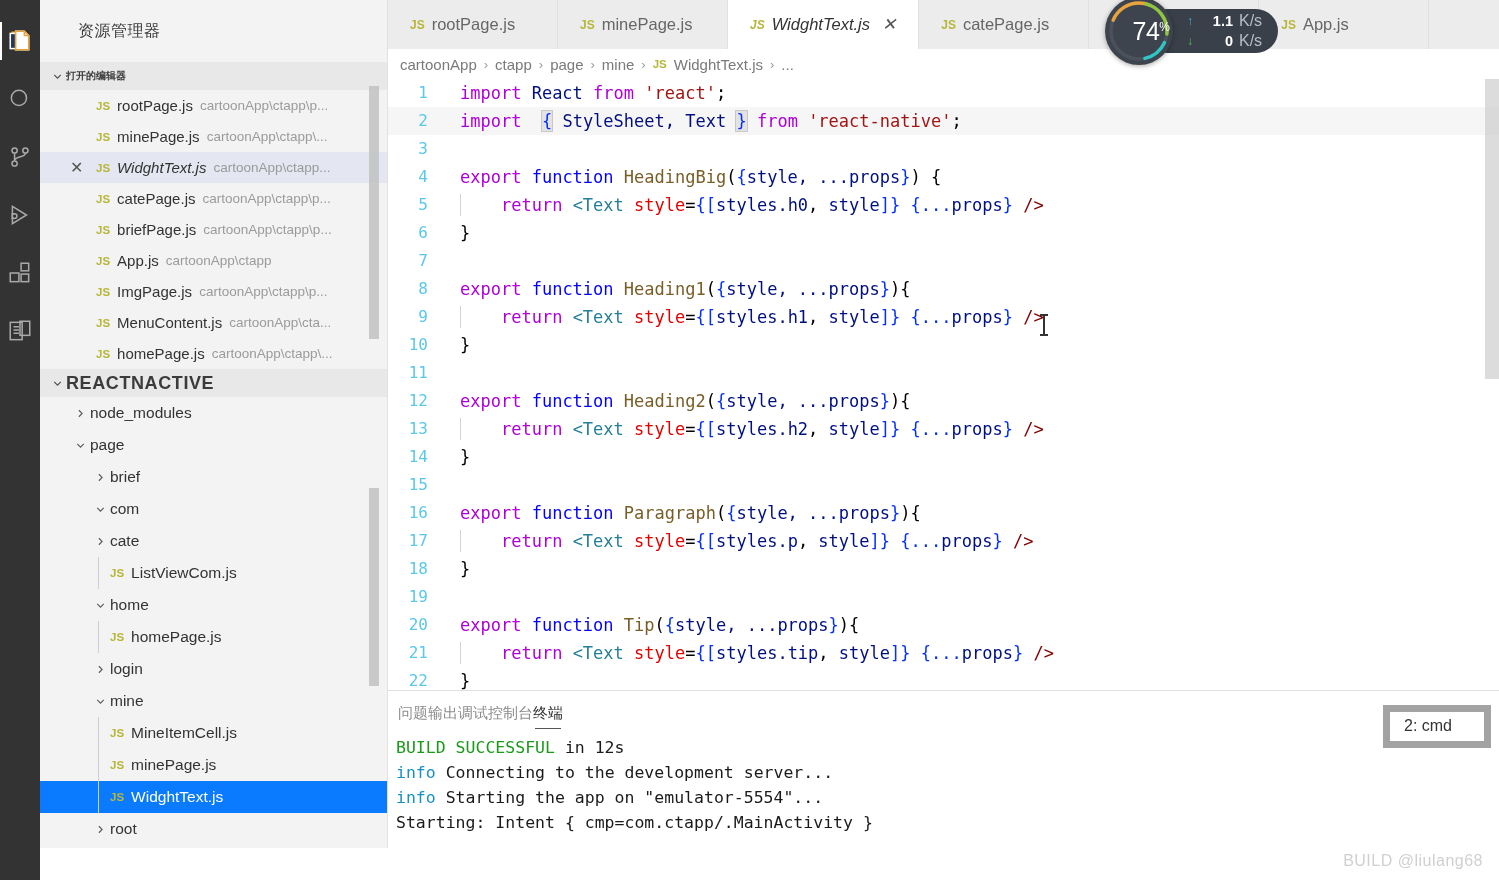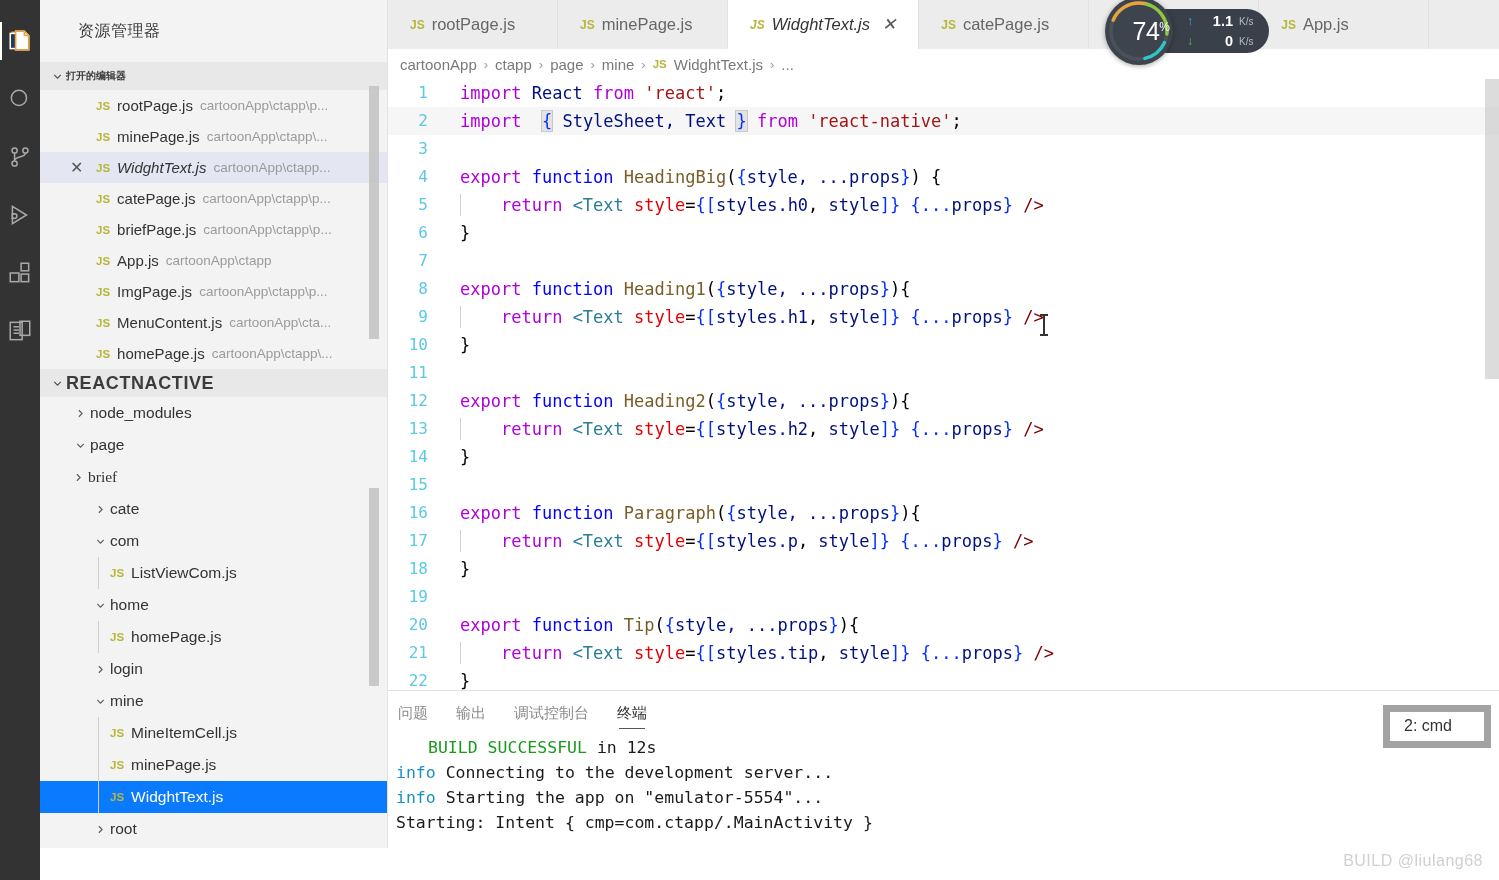--- a/index.html
+++ b/index.html
@@ -169,21 +169,21 @@
     position:absolute; right:0; top:0; width:14px; background:transparent;
   }
   .ed-scrollthumb { position:absolute; right:0; width:14px; background:#cdcdcd; opacity:.7; }
 
   
   .panel {
     height: 190px; background: #ffffff;
     border-top: 1px solid #e0e0e0;
     flex: none; position: relative;
   }
-  .panel-tabs { height: 44px; display:flex; align-items:center; padding-left:10px; gap: 28px;}
+  .panel-tabs { height: 44px; display:flex; align-items:center; padding-left:10px; }
   .ptab {
     font-size: 15px; color: #8c8c8c; position: relative;
     height: 44px; display:flex; align-items:center;
   }
   .ptab.active { color: #333333; }
   .ptab.active::after {
     content:""; position:absolute; left:2px; right:2px; bottom:6px;
     height:1.5px; background:#555;
   }
   .term-select {
@@ -191,21 +191,21 @@
     border: 7px solid #a3a3a3; background: #fff;
     font-size: 16px; color: #333; padding: 5px 14px 6px 14px;
     min-width: 108px;
   }
   .termbody {
     font-family: "DejaVu Sans Mono", monospace;
     font-size: 16.5px; line-height: 25px;
     padding-left: 8px; color: #1a1a1a;
     overflow: hidden; height: 132px;
   }
-  .t-green { color: #1a9a1a; margin-left: 32px; }
+  .t-green { color: #1a9a1a; }
   .t-blue  { color: #1790c4; }
   .t-clip  { display:block; overflow:hidden; }
 
   .watermark {
     position: absolute; right: 16px; bottom: 10px;
     font-size: 16px; color: #d0d0d0; letter-spacing:.5px;
   }
 
   
   .perf {
@@ -216,21 +216,21 @@
     background: #3a4049; color: #fff;
     height: 44px; border-radius: 22px;
     display: flex; flex-direction: column; justify-content: center;
     padding: 0 16px 0 42px; margin-left: -28px;
     font-size: 12px;
   }
   .perf-net { display:flex; align-items:center; height: 20px; gap: 6px;}
   .arrow-up { color:#4aa3e0; font-size: 12px; }
   .arrow-dn { color:#4cc04c; font-size: 12px; }
   .net-val { font-size: 14.5px; font-weight: bold; width: 34px; text-align:right; }
-  .net-unit { font-size: 10px; color:#b6bcc4; }
+  .net-unit { font-size: 16px; color:#b6bcc4; }
   .perf-dial {
     width: 68px; height: 68px; border-radius: 50%;
     background: #3e444d;
     display:flex; align-items:center; justify-content:center;
     position: relative; z-index: 2;
     box-shadow: 0 1px 5px rgba(0,0,0,.35);
   }
   .perf-dial svg { position:absolute; inset:0; }
   .perf-num { position: relative; color:#fff; font-size: 25px; letter-spacing:-.5px;margin-left:24px;}
   .perf-num sup { font-size: 12px; }
@@ -365,43 +365,43 @@
           <span class="fname">node_modules</span>
         </div>
         <div class="trow" style="padding-left: 30px;">
           <span class="tw">
             <svg width="13" height="13" viewBox="0 0 16 16" fill="none" stroke="currentColor" stroke-width="1.4">
               <path d="M4 6l4 4 4-4"></path>
             </svg>
           </span>
           <span class="fname">page</span>
         </div>
-        <div class="trow" style="padding-left: 28px; font-family: Liberation Serif, serif;">
+        <div class="trow" style="padding-left: 50px;">
           <span class="tw">
             <svg width="13" height="13" viewBox="0 0 16 16" fill="none" stroke="currentColor" stroke-width="1.4">
               <path d="M6 4l4 4-4 4"></path>
             </svg>
           </span>
           <span class="fname">brief</span>
         </div>
         <div class="trow" style="padding-left: 50px;">
           <span class="tw">
             <svg width="13" height="13" viewBox="0 0 16 16" fill="none" stroke="currentColor" stroke-width="1.4">
+              <path d="M4 6l4 4 4-4"></path>
+            </svg>
+          </span>
+          <span class="fname">com</span>
+        </div>
+        <div class="trow" style="padding-left: 50px;">
+          <span class="tw">
+            <svg width="13" height="13" viewBox="0 0 16 16" fill="none" stroke="currentColor" stroke-width="1.4">
               <path d="M6 4l4 4-4 4"></path>
             </svg>
           </span>
           <span class="fname">cate</span>
-        </div>
-        <div class="trow" style="padding-left: 50px;">
-          <span class="tw">
-            <svg width="13" height="13" viewBox="0 0 16 16" fill="none" stroke="currentColor" stroke-width="1.4">
-              <path d="M4 6l4 4 4-4"></path>
-            </svg>
-          </span>
-          <span class="fname">com</span>
         </div>
         <div class="trow" style="padding-left: 70px;">
           <div class="guide" style="left: 58px;"></div>
           <span class="jsicon">JS</span>
           <span class="fname">ListViewCom.js</span>
         </div>
         <div class="trow" style="padding-left: 50px;">
           <span class="tw">
             <svg width="13" height="13" viewBox="0 0 16 16" fill="none" stroke="currentColor" stroke-width="1.4">
               <path d="M4 6l4 4 4-4"></path>

